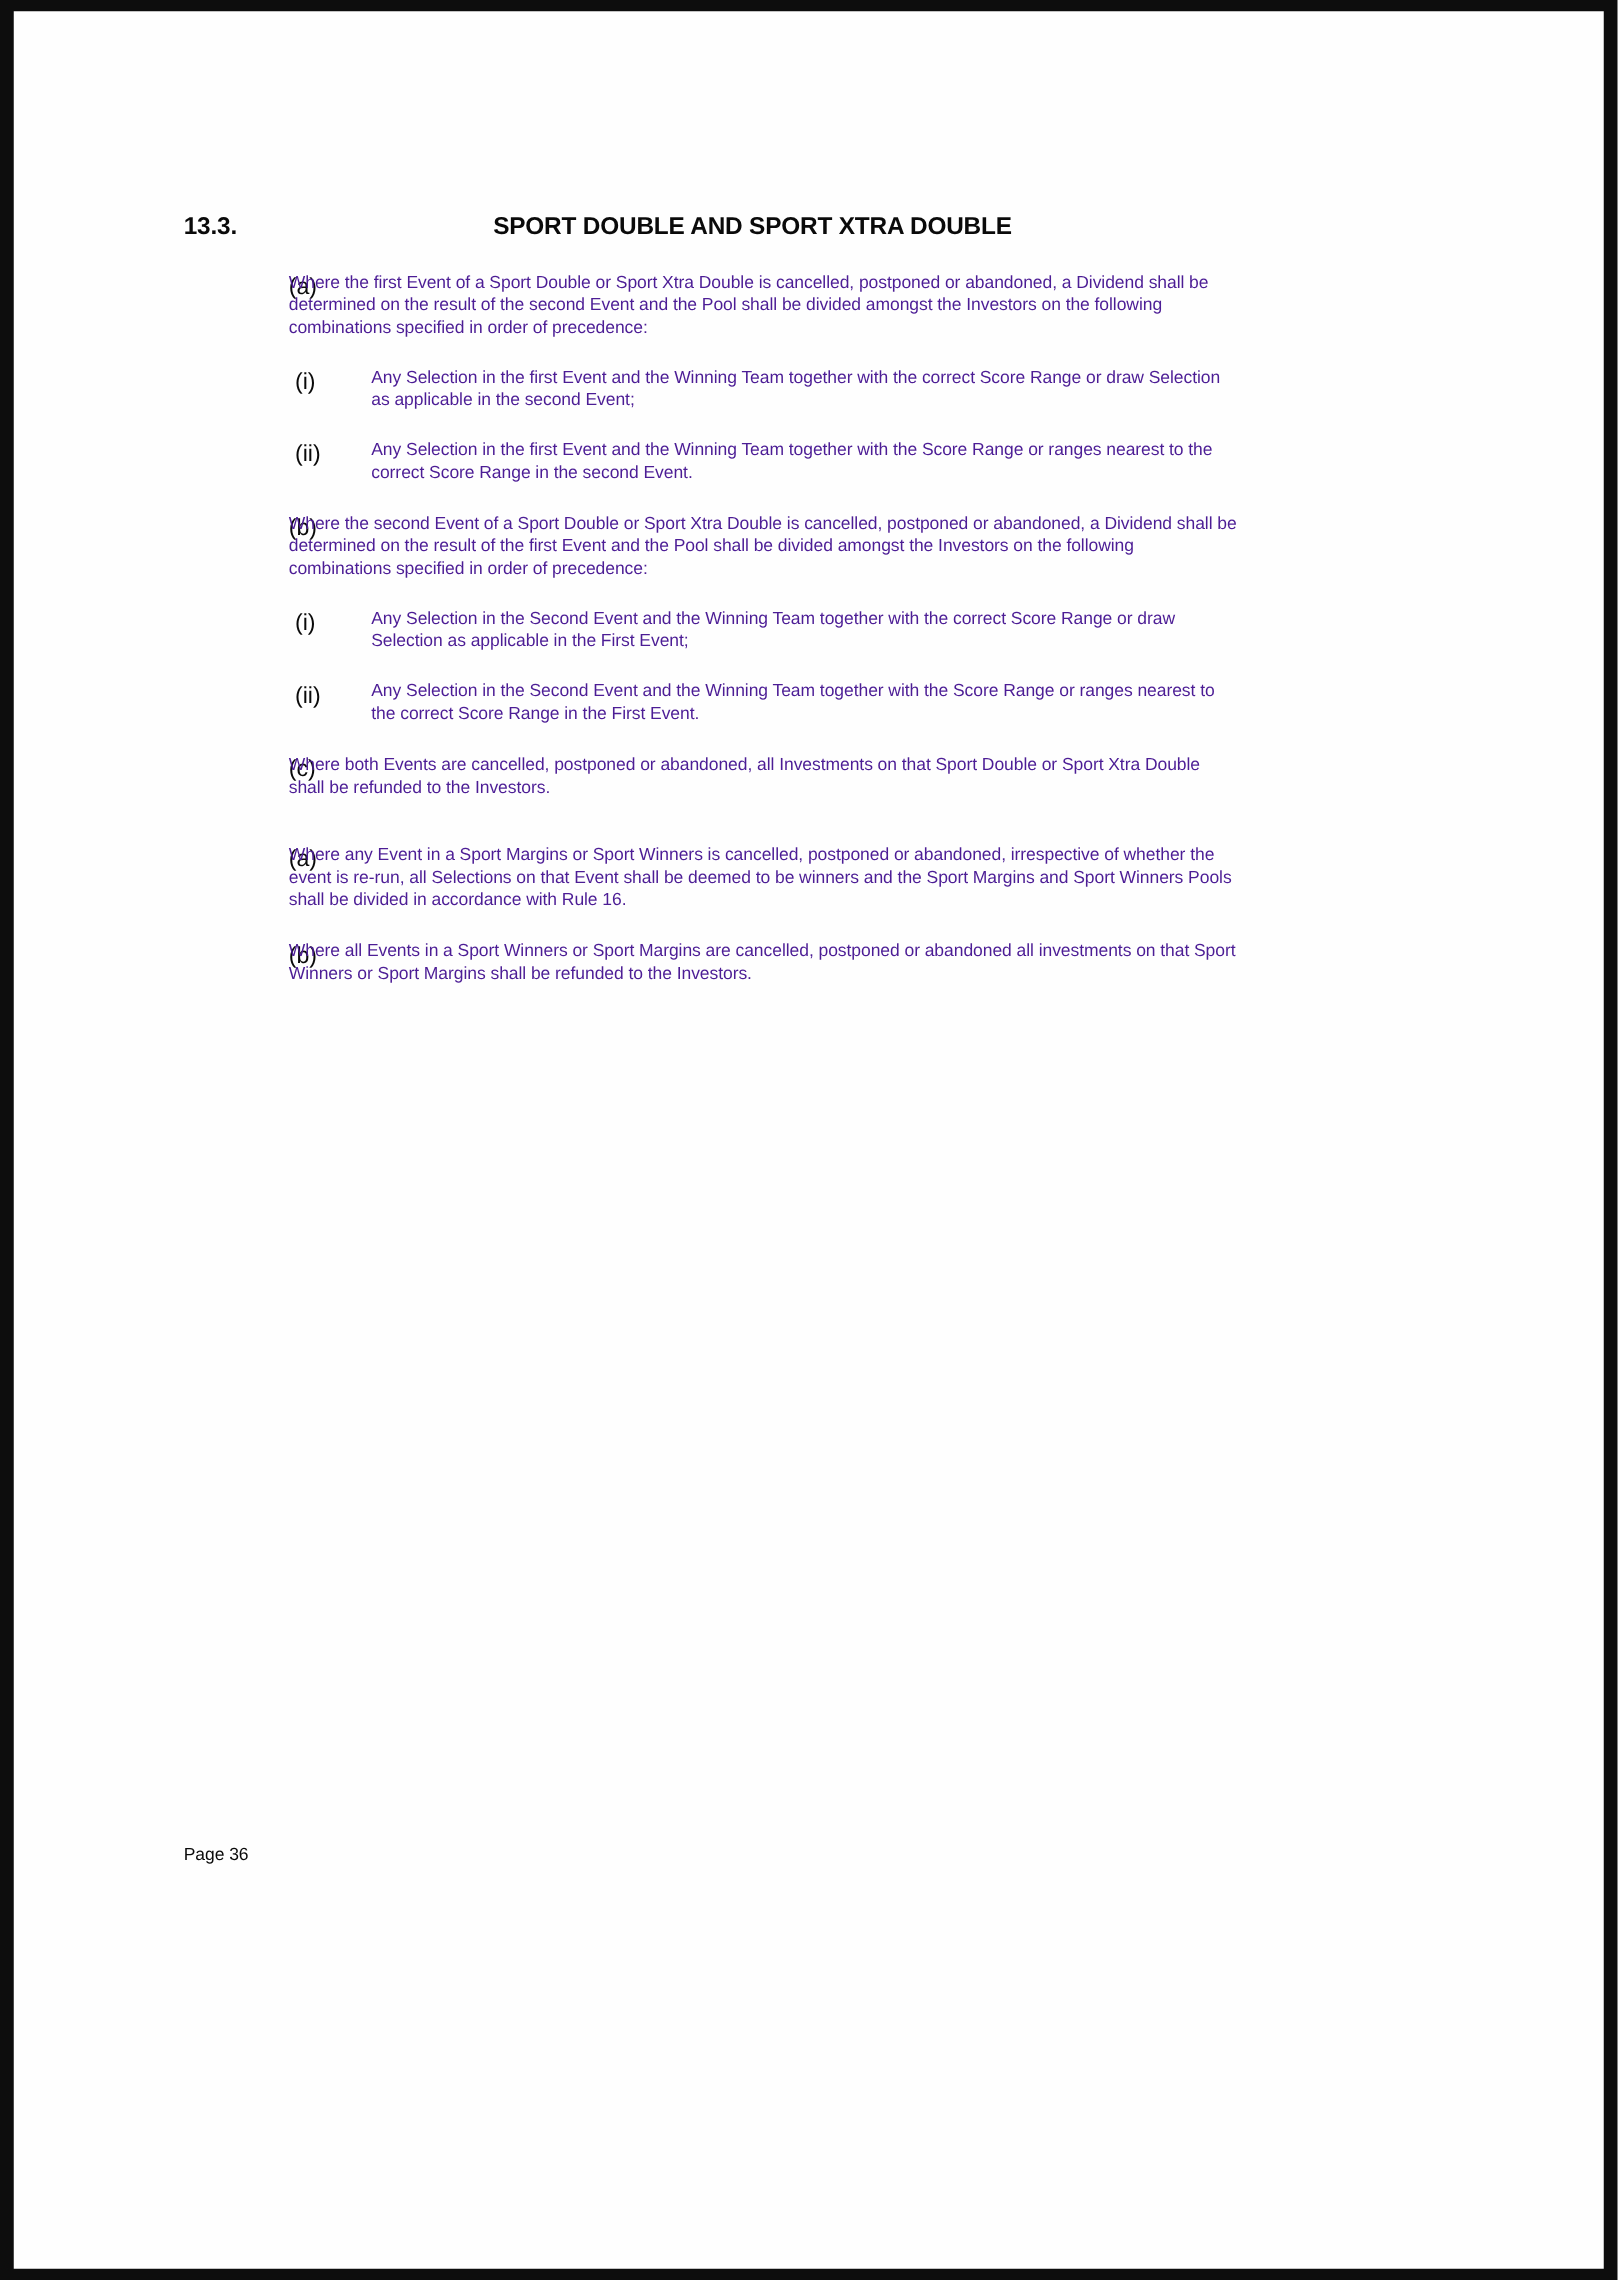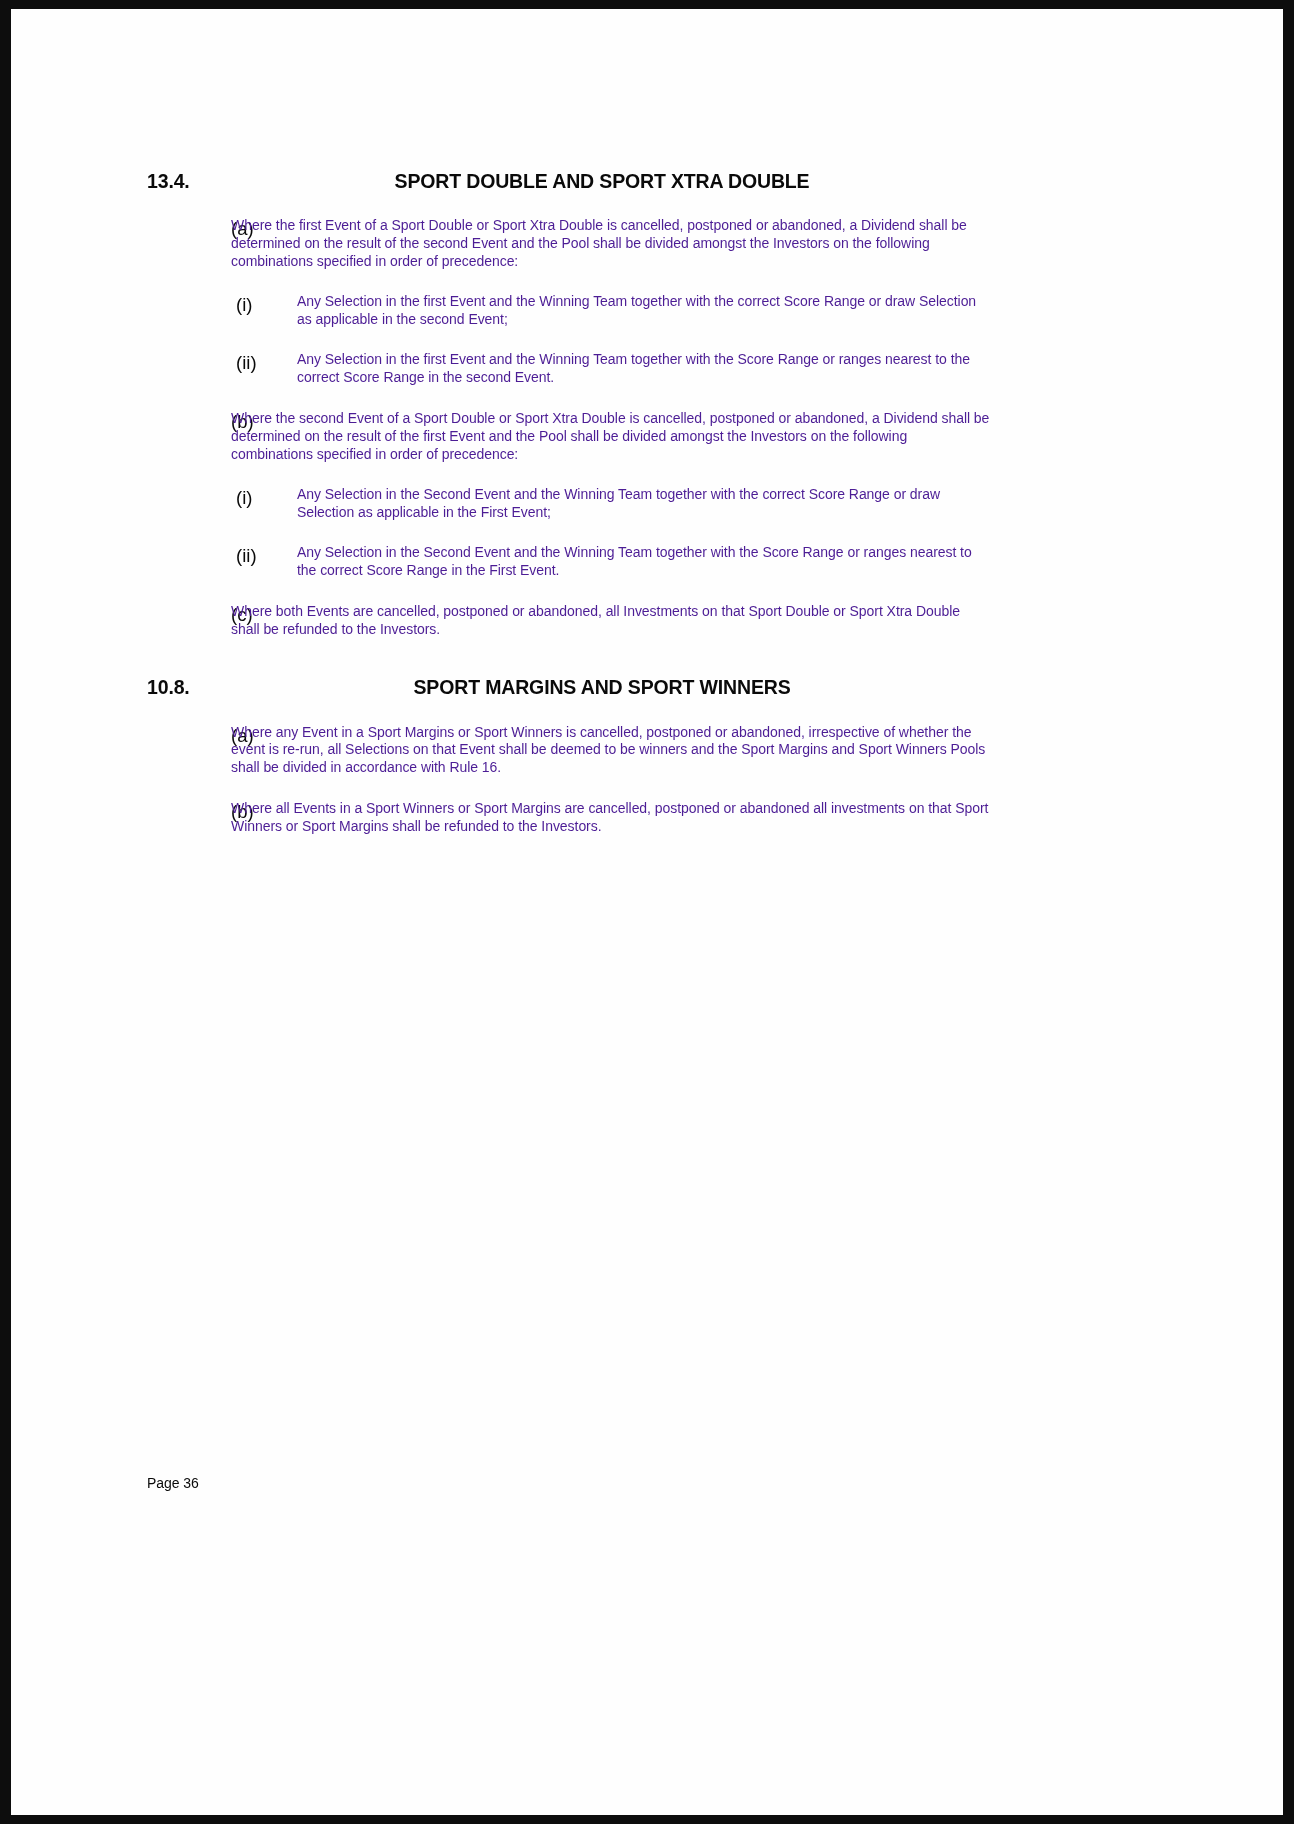--- a/index.html
+++ b/index.html
@@ -144,21 +144,21 @@
 </head>
 <body>
 
 <div id="scan-frame">
   <div id="page">
 
     <div id="content">
 
       <div class="section">
         <div class="section-heading">
-          <span class="section-num">13.4.</span>
+          <span class="section-num">13.3.</span>
           <span class="section-title">SPORT DOUBLE AND SPORT XTRA DOUBLE</span>
         </div>
 
         <div class="items-l1">
 
           <div class="item-l1">
             <span class="marker">(a)</span>
             <div class="body">
               <div class="para">Where the first Event of a Sport Double or Sport Xtra Double is cancelled, postponed or abandoned, a Dividend shall be determined on the result of the second Event and the Pool shall be divided amongst the Investors on the following combinations specified in order of precedence:</div>
 
@@ -197,24 +197,20 @@
             <span class="marker">(c)</span>
             <div class="body">
               <div class="para">Where both Events are cancelled, postponed or abandoned, all Investments on that Sport Double or Sport Xtra Double shall be refunded to the Investors.</div>
             </div>
           </div>
 
         </div>
       </div>
 
       <div class="section">
-        <div class="section-heading">
-          <span class="section-num">10.8.</span>
-          <span class="section-title">SPORT MARGINS AND SPORT WINNERS</span>
-        </div>
 
         <div class="items-l1">
 
           <div class="item-l1">
             <span class="marker">(a)</span>
             <div class="body">
               <div class="para">Where any Event in a Sport Margins or Sport Winners is cancelled, postponed or abandoned, irrespective of whether the event is re-run, all Selections on that Event shall be deemed to be winners and the Sport Margins and Sport Winners Pools shall be divided in accordance with Rule 16.</div>
             </div>
           </div>
 

